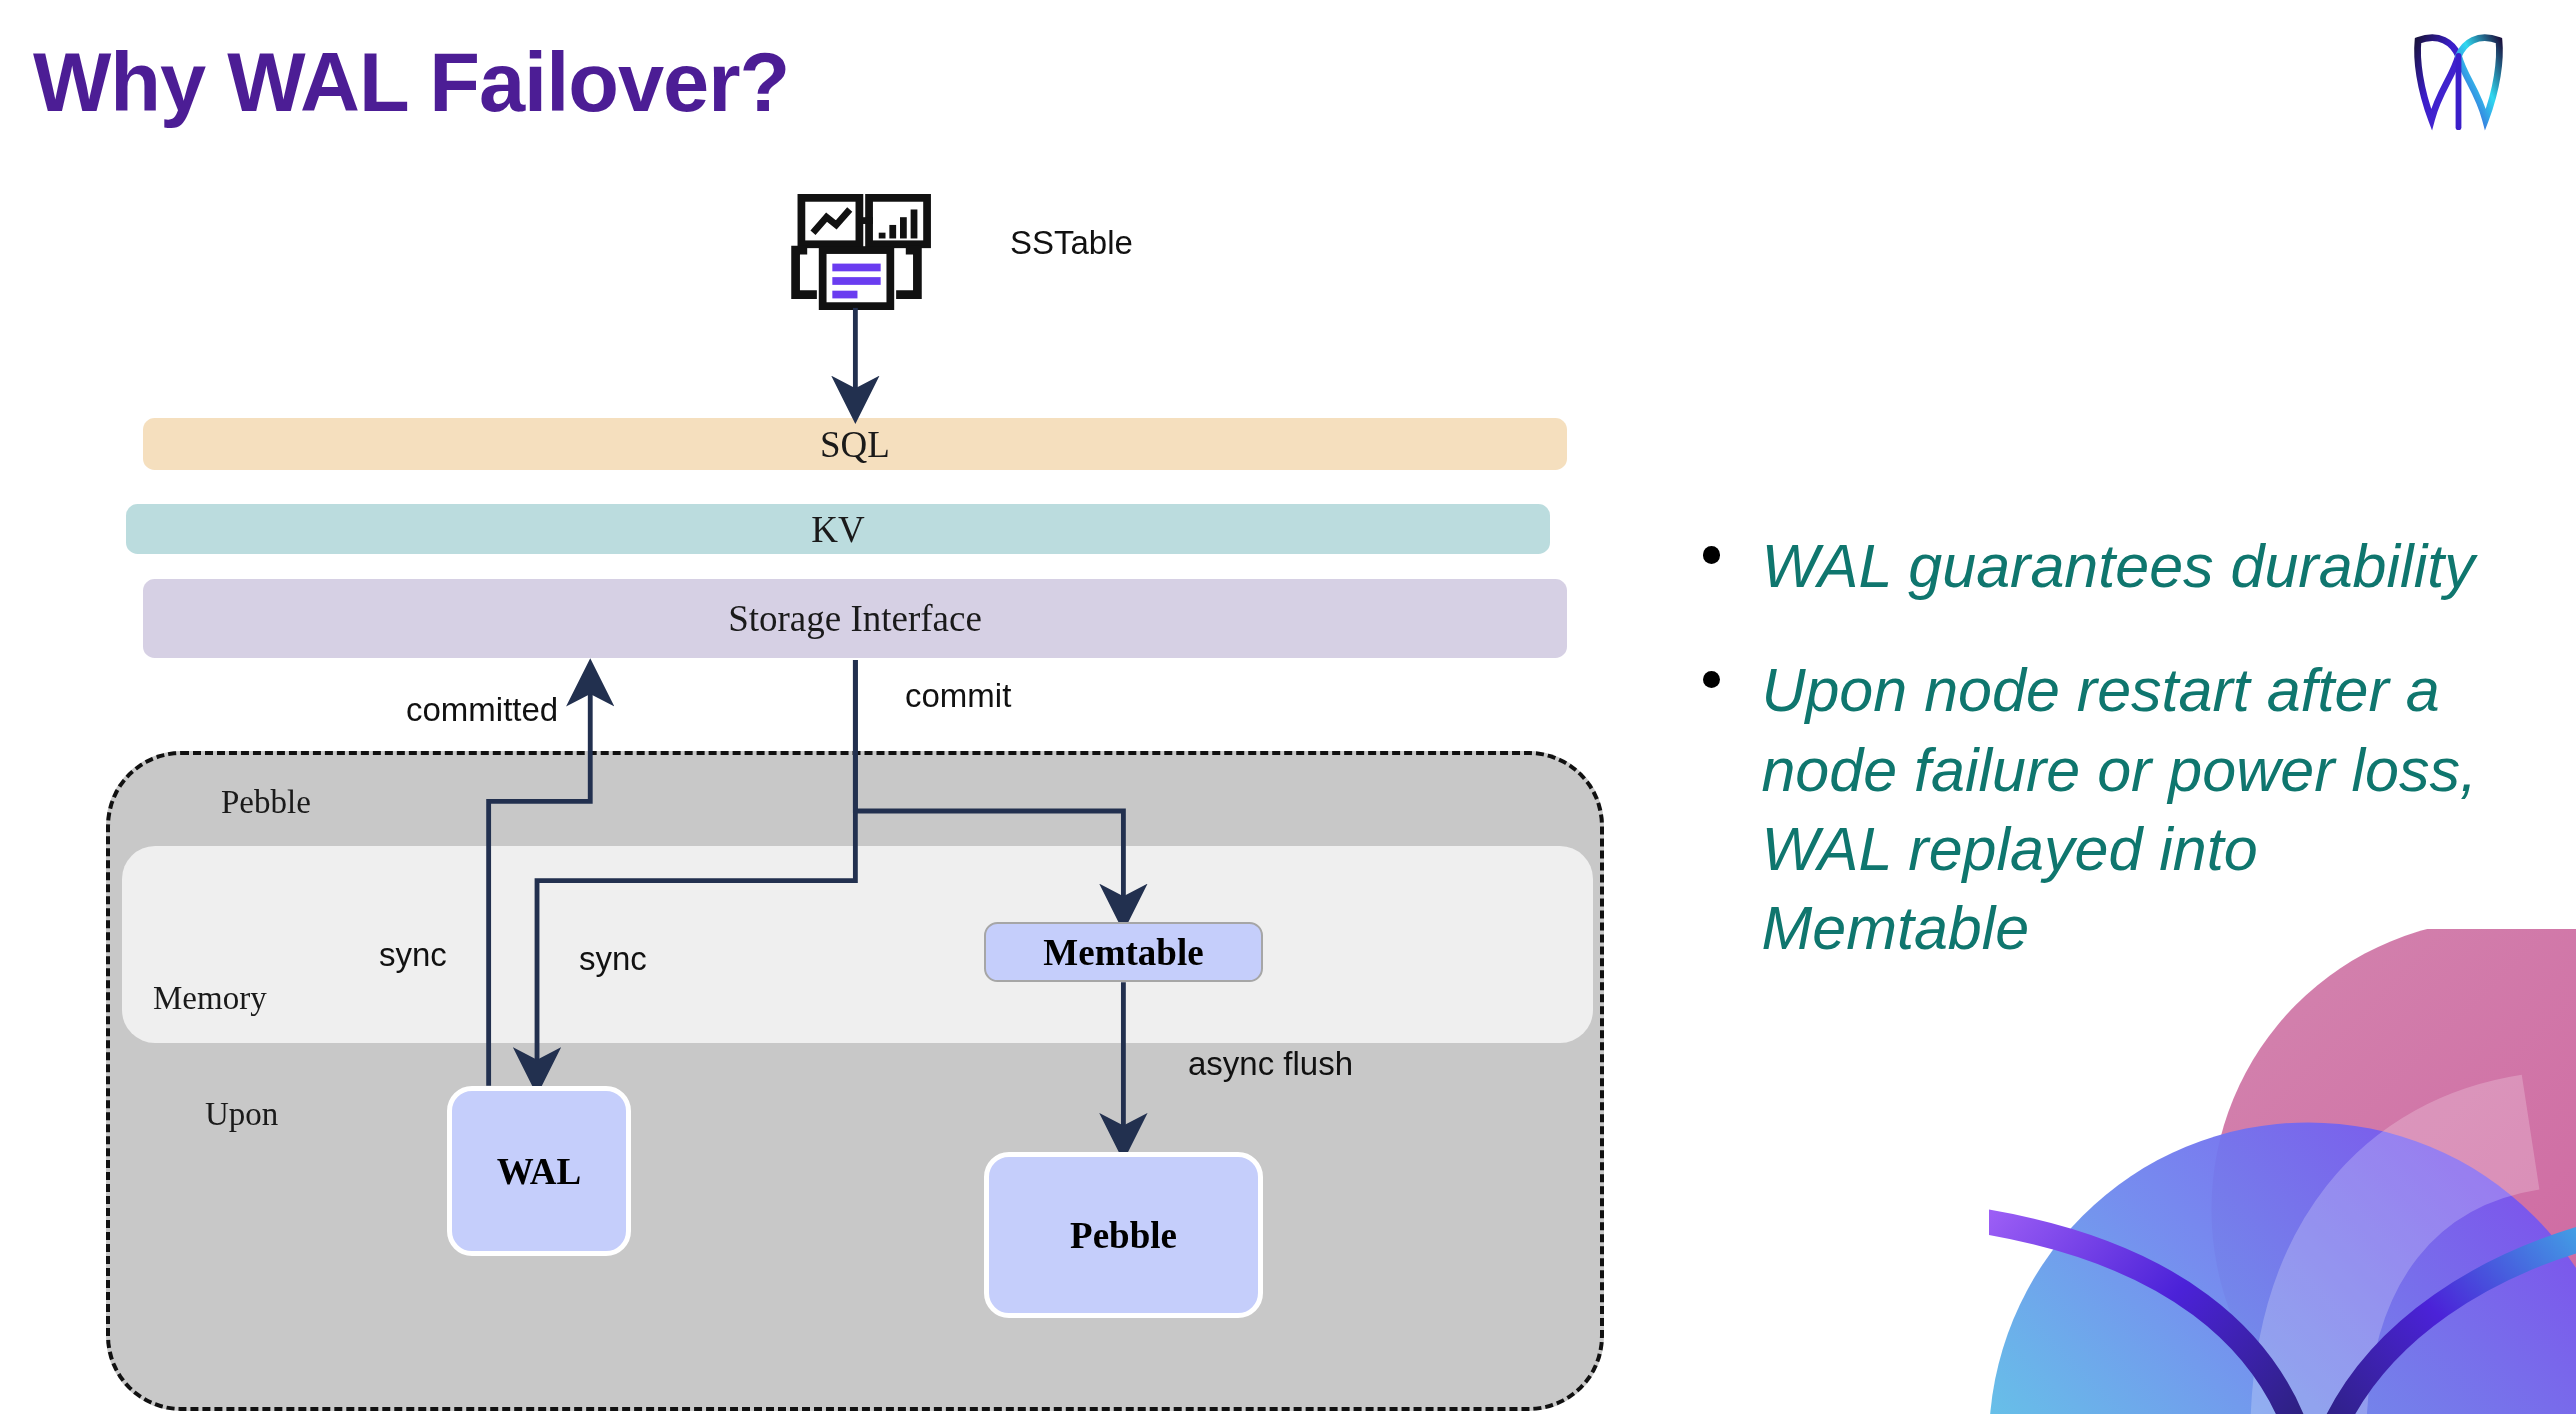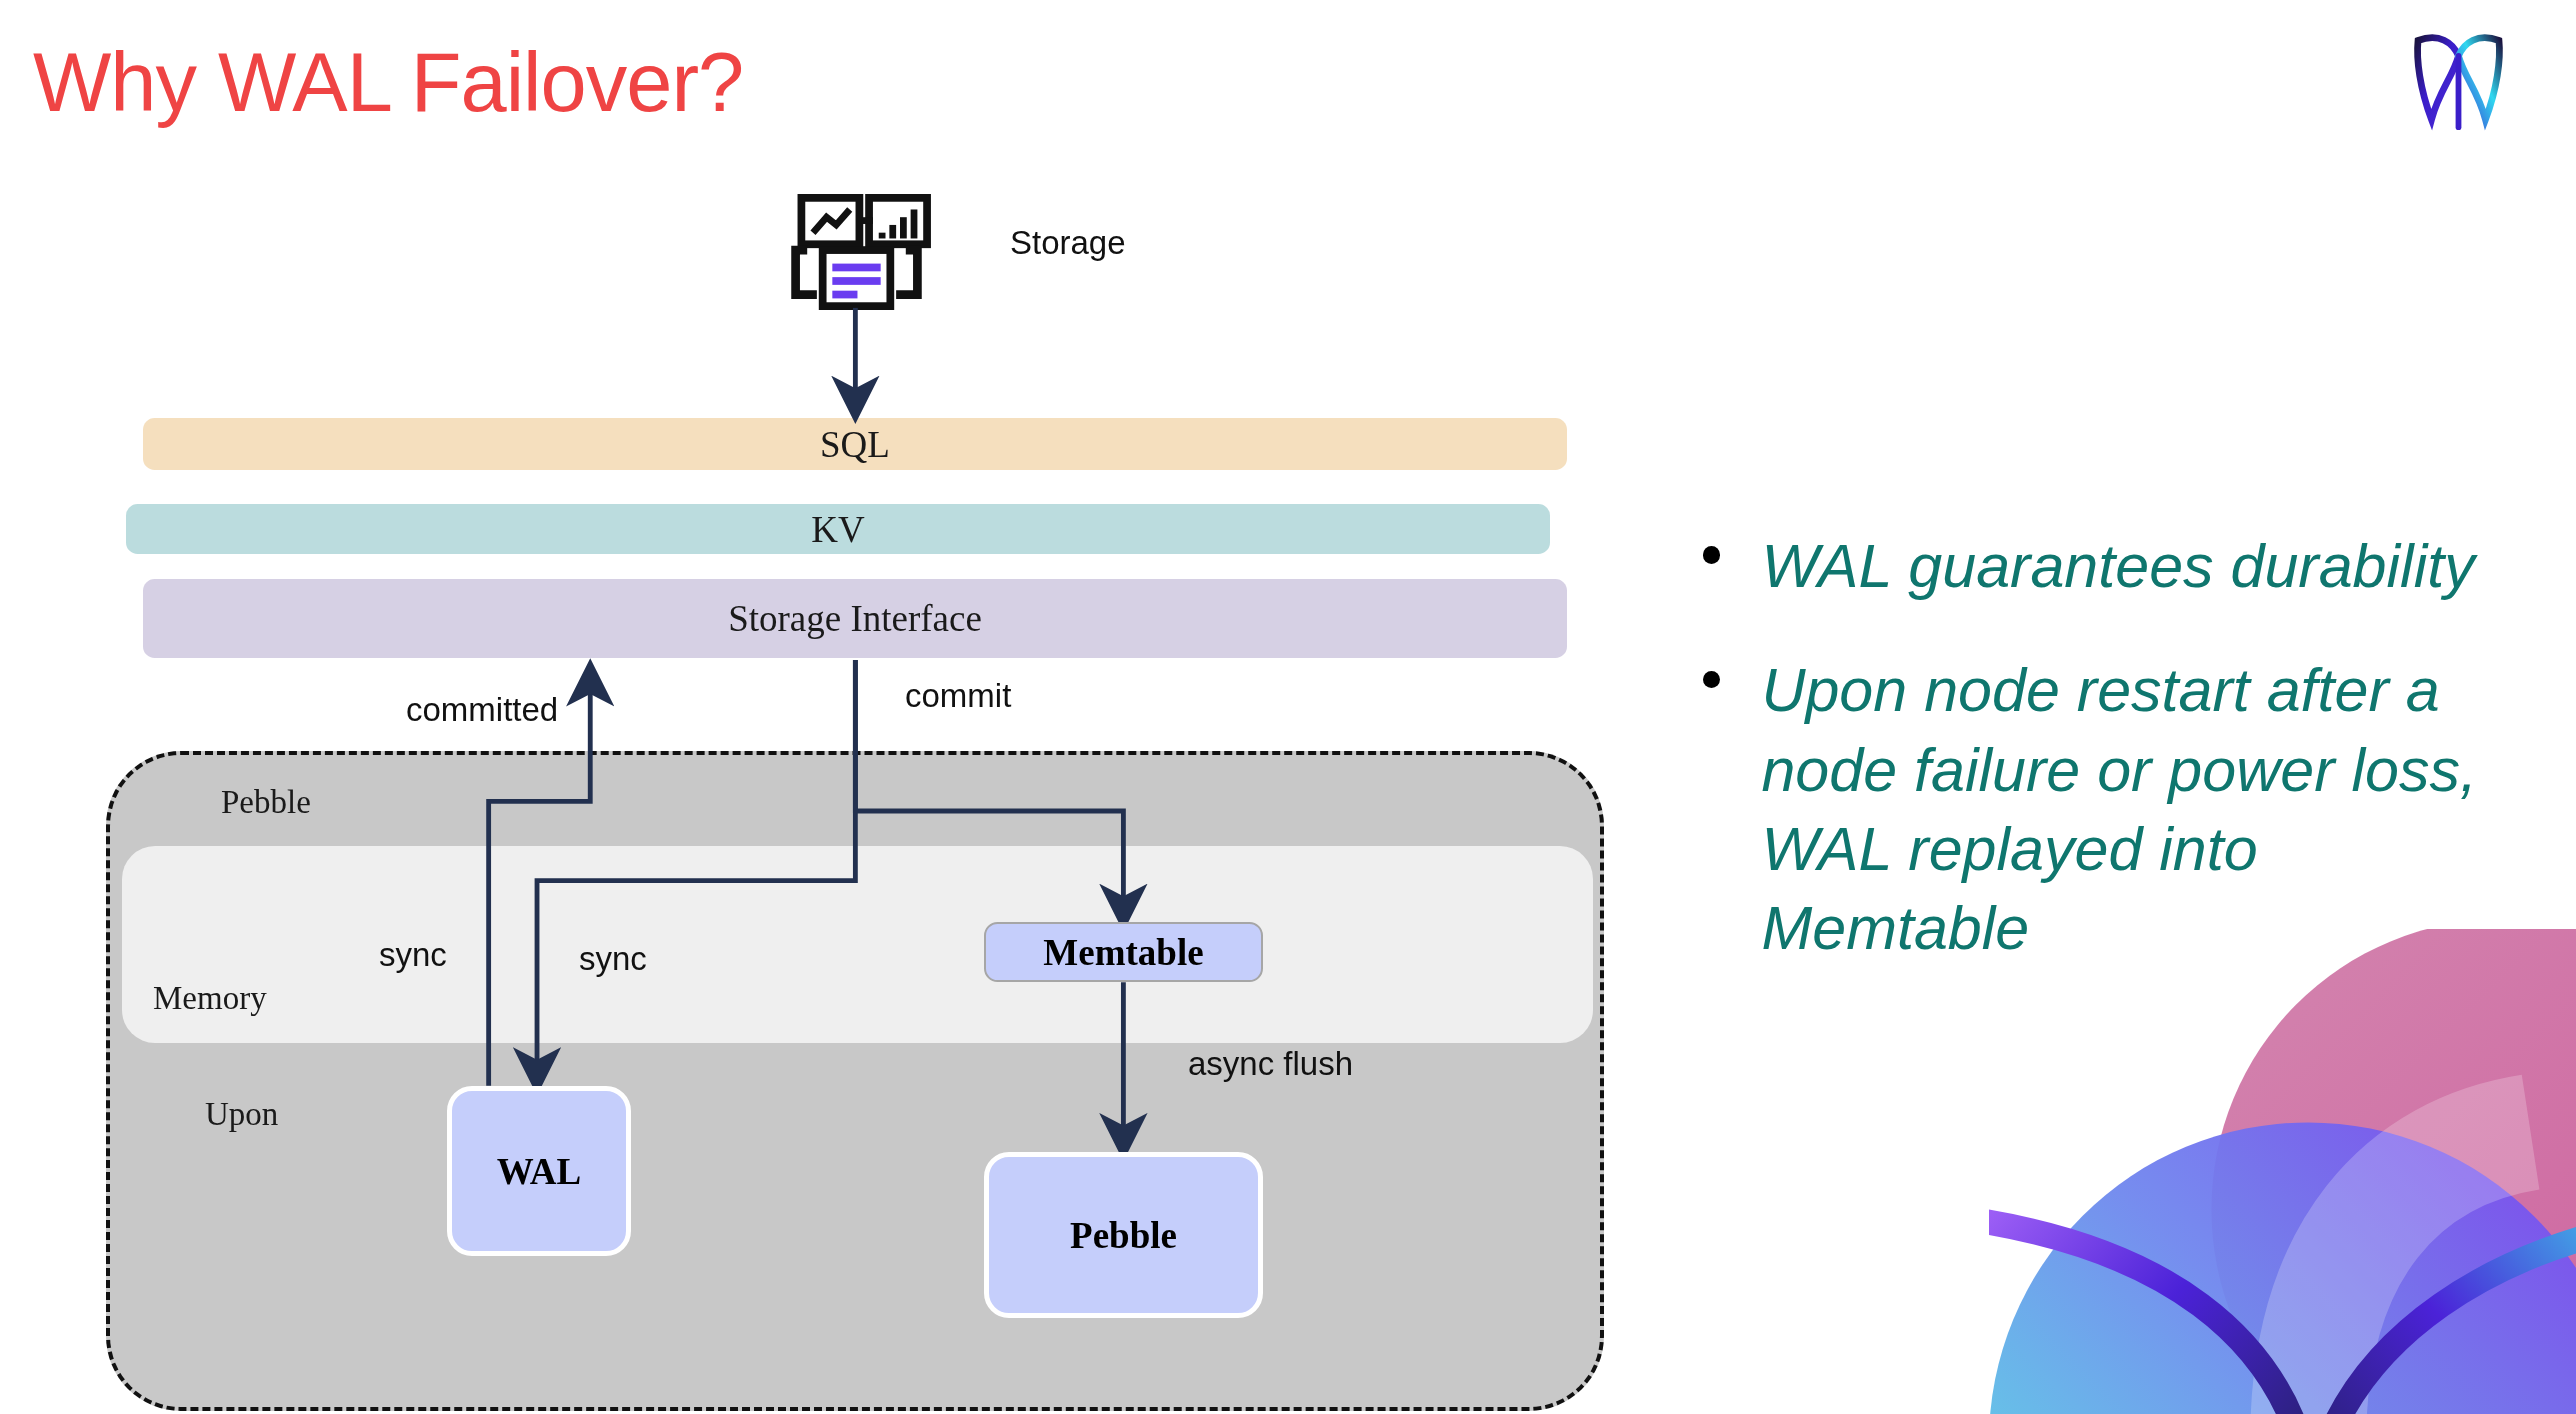--- a/index.html
+++ b/index.html
@@ -5,22 +5,22 @@
   html,body{margin:0;padding:0;background:#fff;}
   body{width:2576px;height:1415px;position:relative;overflow:hidden;
        font-family:"Liberation Sans", sans-serif;}
 
   .slide{position:absolute;inset:0;background:#ffffff;overflow:hidden;}
 
   
   #page-title{
     position:absolute;left:33px;top:37px;
     font-family:"Liberation Sans", sans-serif;
-    font-weight:normal;font-size:83px;letter-spacing:-1px;
-    color:#ef4444;white-space:nowrap;line-height:1.1;
+    font-weight:bold;font-size:83px;letter-spacing:-1px;
+    color:#4c1d95;white-space:nowrap;line-height:1.1;
   }
 
   
   #brand-logo{position:absolute;left:2410px;top:27px;width:97px;height:106px;}
 
   
   #corner-art{position:absolute;left:1989px;top:929px;width:735px;height:677px;
               pointer-events:none;}
 
   
@@ -174,21 +174,21 @@
         <rect x="141" y="16" width="7" height="30" fill="#111"></rect>
         <rect x="90" y="24" width="12" height="7" fill="#111"></rect>
         <path d="M34 58 L22 58 L22 104 L44 104" fill="none" stroke="#111" stroke-width="9"></path>
         <path d="M136 58 L148 58 L148 104 L126 104" fill="none" stroke="#111" stroke-width="9"></path>
         <rect x="50" y="58" width="70" height="58" fill="#ffffff" stroke="#111" stroke-width="8"></rect>
         <rect x="60" y="72" width="50" height="8" fill="#6a3cf0"></rect>
         <rect x="60" y="86" width="50" height="8" fill="#6a3cf0"></rect>
         <rect x="60" y="100" width="26" height="8" fill="#6a3cf0"></rect>
       </svg>
     </div>
-    <div id="lbl-client" class="edge-label">Storage</div>
+    <div id="lbl-client" class="edge-label">SSTable</div>
 
     <div id="bar-sql" class="stack-bar">SQL</div>
     <div id="bar-kv" class="stack-bar">KV</div>
     <div id="bar-storage" class="stack-bar">Storage Interface</div>
 
     <div id="pebble-container">
       <div id="memory-band"></div>
     </div>
     <div id="label-pebble" class="zone-label">Pebble</div>
     <div id="label-memory" class="zone-label">Memory</div>

